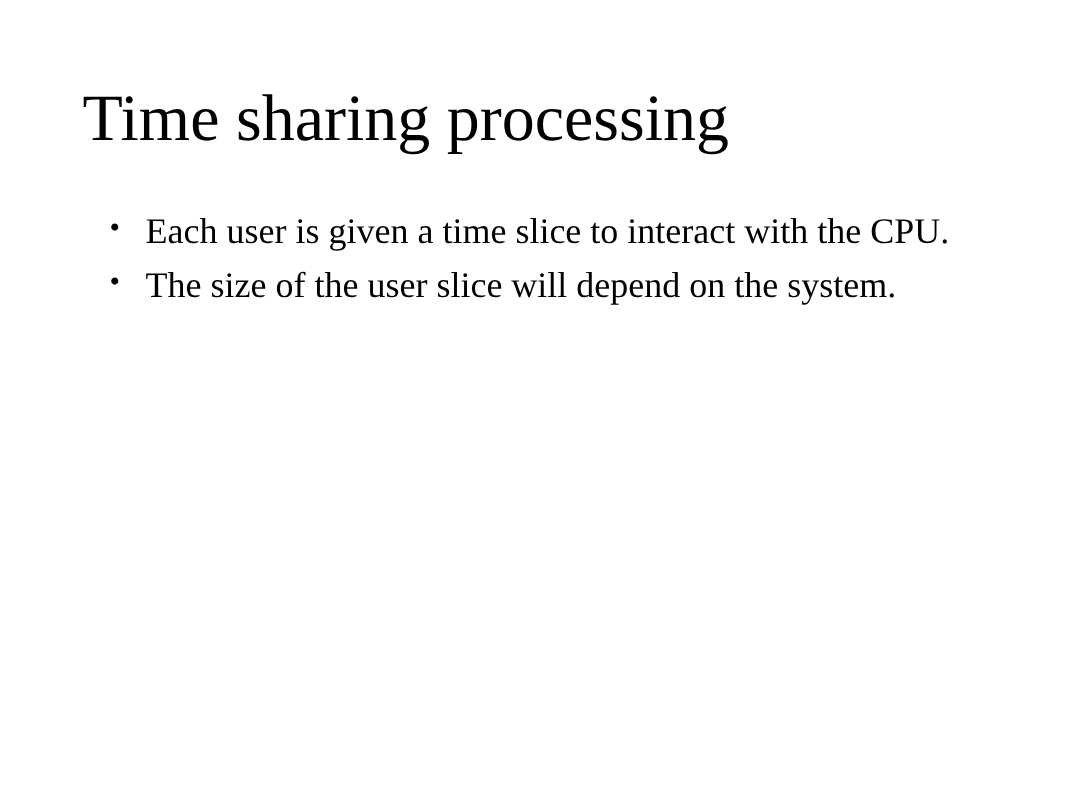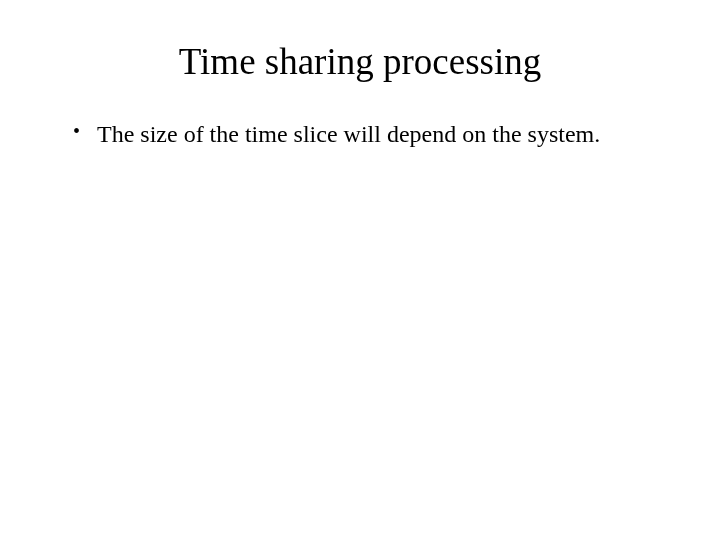--- a/index.html
+++ b/index.html
@@ -9,25 +9,25 @@
     }
     body {
       width: 720px;
       height: 540px;
       background: #ffffff;
       font-family: "Times New Roman", Times, serif;
       color: #000000;
       padding: 40px 55px 0 55px;
     }
     .title {
-      text-align: center;
-      font-size: 37px;
+      text-align: left;
+      font-size: 44px;
       font-weight: normal;
       margin-bottom: 36px;
-      margin-top: 0;
+      margin-top: 13px;
     }
     .bullet-list {
       list-style: none;
       padding-left: 0;
     }
     .bullet-item {
       font-size: 24px;
       line-height: 1.25;
       margin-bottom: 6px;
       padding-left: 42px;
@@ -40,14 +40,15 @@
       top: 0;
       font-size: 20px;
     }
   </style>
 </head>
 <body>
 
 <h1 class="title">Time sharing processing</h1>
 
 <ul class="bullet-list">
-  <li class="bullet-item">The size of the time slice will depend on the system.</li>
+  <li class="bullet-item">Each user is given a time slice to interact with the CPU.</li>
+  <li class="bullet-item">The size of the user slice will depend on the system.</li>
 </ul>
 
 </body></html>

